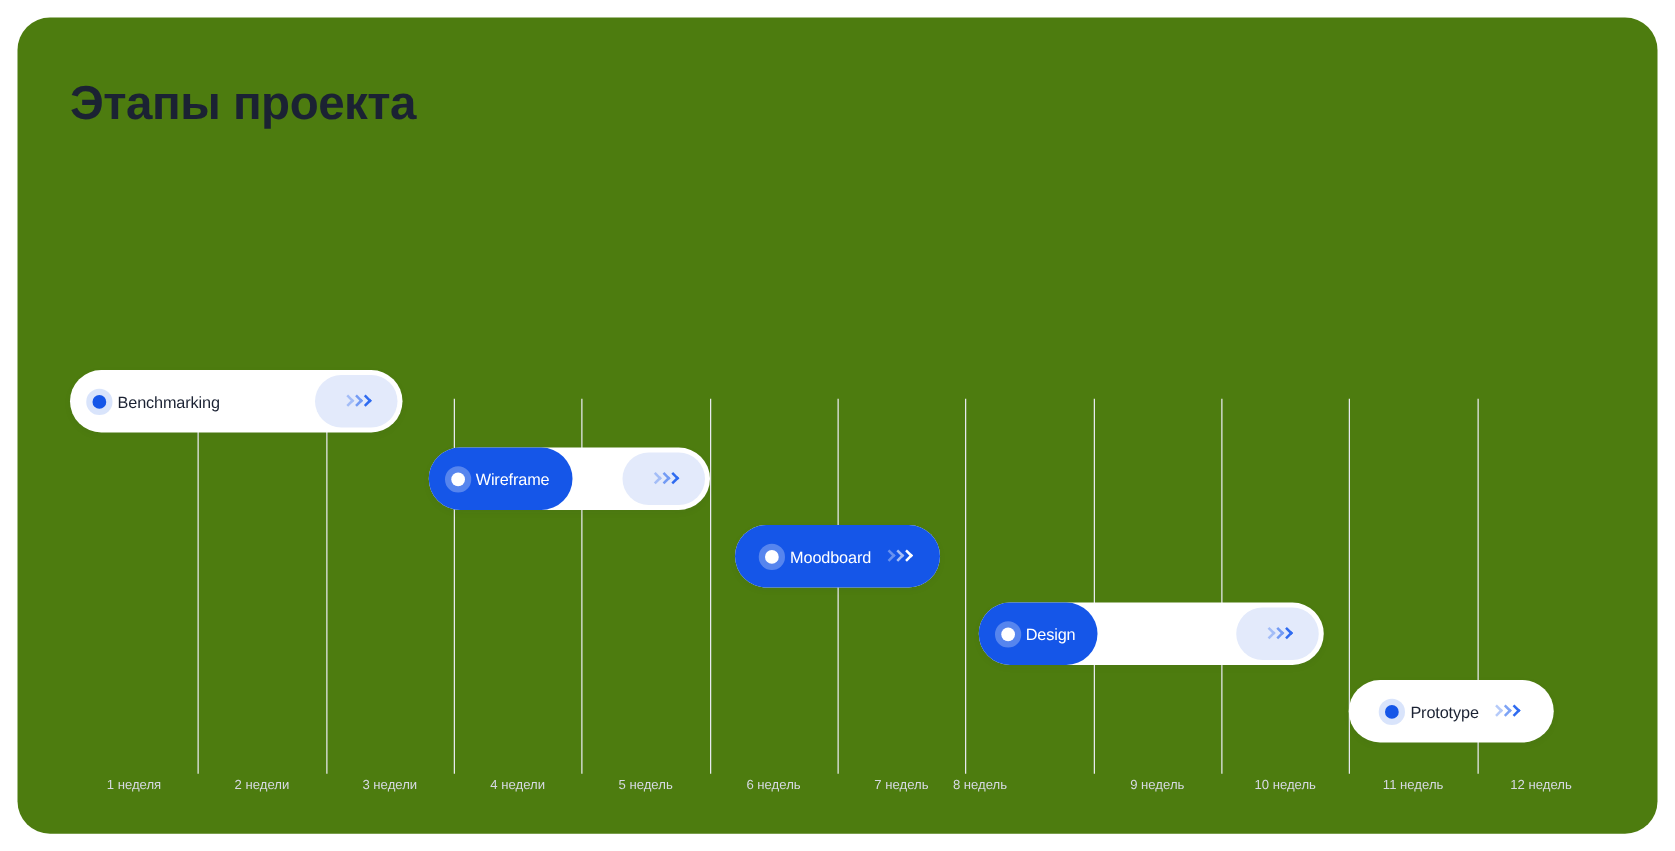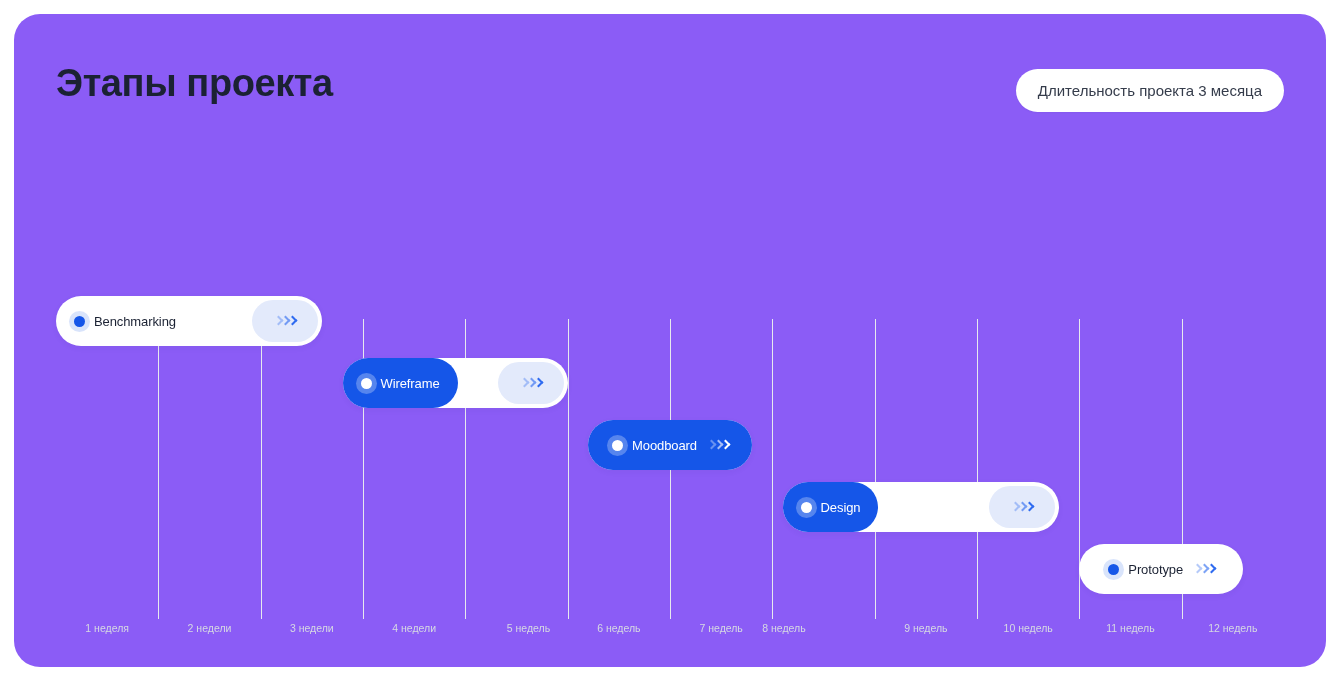--- a/index.html
+++ b/index.html
@@ -8,21 +8,21 @@
     background: #ffffff;
     font-family: "Liberation Sans", "DejaVu Sans", sans-serif;
     overflow: hidden;
   }
 
   
   #card {
     position: absolute;
     left: 14px; top: 14px;
     width: 1312px; height: 653px;
-    background: #8b5cf6;
+    background: #4d7c0f;
     border-radius: 26px;
   }
 
   
   #page-title {
     position: absolute;
     left: 42px; top: 48px;
     font-size: 38px;
     font-weight: 700;
     letter-spacing: -0.4px;
@@ -150,23 +150,20 @@
     color: #2f6bf0;
   }
 </style>
 </head>
 <body>
 
 <div id="card">
 
   <div id="page-title">Этапы проекта</div>
 
-  <div id="duration-badge">
-    <span>Длительность проекта 3 месяца</span>
-  </div>
 
   <div id="plot">
       <div class="gridline" style="left: 102.333px;"></div>
       <div class="gridline" style="left: 204.667px;"></div>
       <div class="gridline" style="left: 307px;"></div>
       <div class="gridline" style="left: 409.333px;"></div>
       <div class="gridline" style="left: 511.667px;"></div>
       <div class="gridline" style="left: 614px;"></div>
       <div class="gridline" style="left: 716.333px;"></div>
       <div class="gridline" style="left: 818.667px;"></div>
@@ -233,21 +230,21 @@
             <span></span>
           </span>
         </div>
       </div>
     </div>
   <div id="axis">
       <div class="axis-label" style="left: 51.1667px;">1 неделя</div>
       <div class="axis-label" style="left: 153.5px;">2 недели</div>
       <div class="axis-label" style="left: 255.833px;">3 недели</div>
       <div class="axis-label" style="left: 358.167px;">4 недели</div>
-      <div class="axis-label" style="left: 460.5px; margin-left: 12px;">5 недель</div>
+      <div class="axis-label" style="left: 460.5px;">5 недель</div>
       <div class="axis-label" style="left: 562.833px;">6 недель</div>
       <div class="axis-label" style="left: 665.167px;">7 недель</div>
       <div class="axis-label" style="left: 728px;">8 недель</div>
       <div class="axis-label" style="left: 869.833px;">9 недель</div>
       <div class="axis-label" style="left: 972.167px;">10 недель</div>
       <div class="axis-label" style="left: 1074.5px;">11 недель</div>
       <div class="axis-label" style="left: 1176.83px;">12 недель</div>
     </div>
 
 </div>

